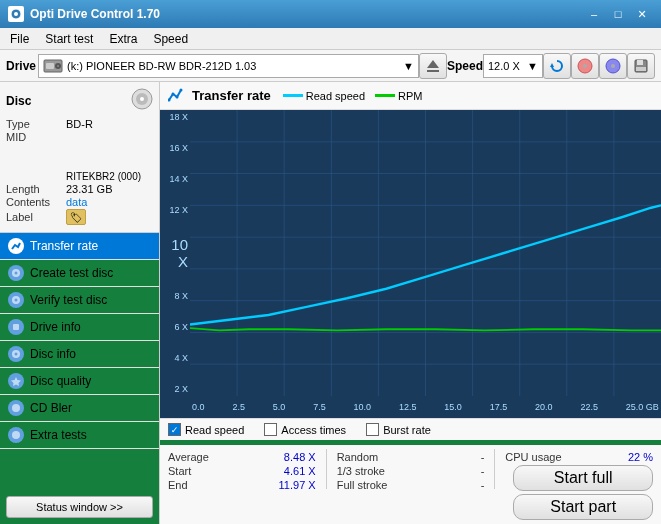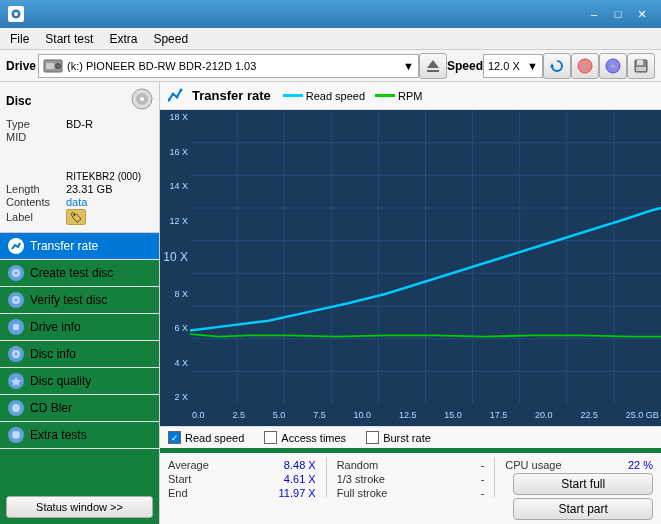--- a/index.html
+++ b/index.html
@@ -200,39 +200,40 @@
     .stats-row { display: flex; justify-content: space-between; align-items: center; font-size: 11px; margin: 2px 0; }
     .stats-label { color: #333; }
     .stats-value { color: #0000cc; font-weight: 500; }
     .stats-value.dash { color: #333; }
 
     
     .action-btn {
       padding: 3px 10px;
       background: linear-gradient(to bottom, #f8f8f8, #e0e0e0);
       border: 1px solid #aaa;
-      border-radius: 4px;
+      border-radius: 10px;
       cursor: pointer;
-      font-size: 12px;
+      font-size: 16px;
       white-space: nowrap;
       margin-left: 8px;
     }
     .stats-divider { width: 1px; background: #ccc; height: 40px; }
   </style>
 </head>
 <body>
 
 <div class="title-bar">
   <div class="title-bar-left">
     <div class="title-icon">
       <svg width="12" height="12" viewBox="0 0 12 12">
         <circle cx="6" cy="6" r="5" fill="#2d7ab5" stroke="#fff" stroke-width="1"></circle>
         <circle cx="6" cy="6" r="2" fill="#fff"></circle>
       </svg>
     </div>
+    <span>Opti Drive Control 1.70</span>
   </div>
   <div class="title-controls">
     <button class="title-btn">–</button>
     <button class="title-btn">□</button>
     <button class="title-btn close">✕</button>
   </div>
 </div>
 
 <div class="menu-bar">
   <span class="menu-item">File</span>
@@ -427,21 +428,21 @@
       </div>
     </div>
 
     <div class="chart-area">
 
       <div style="position:absolute;left:0;top:0;bottom:22px;width:30px;display:flex;flex-direction:column;justify-content:space-between;padding:2px 0;background:#1a3a5c;">
         <span style="font-size:9px;color:#aaddff;text-align:right;padding-right:2px;">18 X</span>
         <span style="font-size:9px;color:#aaddff;text-align:right;padding-right:2px;">16 X</span>
         <span style="font-size:9px;color:#aaddff;text-align:right;padding-right:2px;">14 X</span>
         <span style="font-size:9px;color:#aaddff;text-align:right;padding-right:2px;">12 X</span>
-        <span style="font-size:12px;color:#aaddff;text-align:right;padding-right:2px;">10 X</span>
+        <span style="font-size:15px;color:#aaddff;text-align:right;padding-right:2px;">10 X</span>
         <span style="font-size:9px;color:#aaddff;text-align:right;padding-right:2px;">8 X</span>
         <span style="font-size:9px;color:#aaddff;text-align:right;padding-right:2px;">6 X</span>
         <span style="font-size:9px;color:#aaddff;text-align:right;padding-right:2px;">4 X</span>
         <span style="font-size:9px;color:#aaddff;text-align:right;padding-right:2px;">2 X</span>
       </div>
 
       <svg style="position:absolute;left:30px;top:0;right:0;bottom:22px;width:calc(100% - 30px);height:calc(100% - 22px);" viewBox="0 0 480 240" preserveAspectRatio="none">
 
         <rect width="480" height="240" fill="#1a3a5c"></rect>
 

